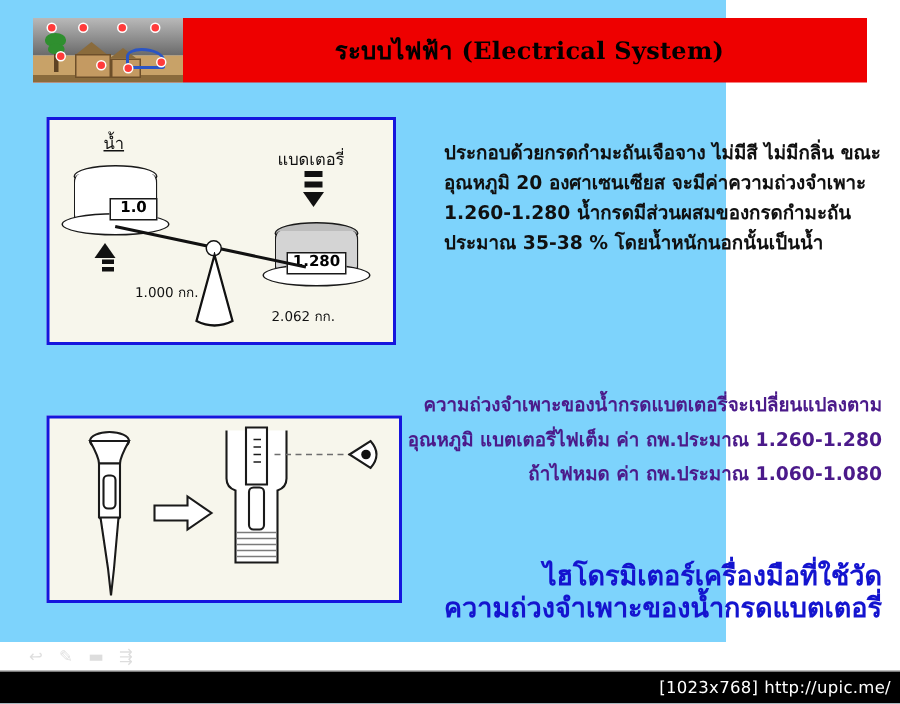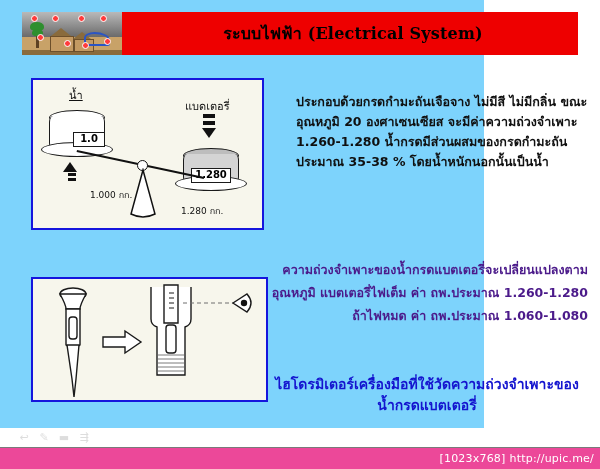--- a/index.html
+++ b/index.html
@@ -201,24 +201,24 @@
     left: 266px; top: 258px; width: 322px;
     color: #4b1a8a;
     font-size: 12.5px;
     line-height: 23px;
     font-weight: bold;
     text-align: right;
   }
   #txt-para3 {
     left: 266px; top: 374px; width: 322px;
     color: #1414cf;
-    font-size: 14px;
+    font-size: 18px;
     line-height: 21px;
     font-weight: bold;
-    text-align: center;
+    text-align: right;
   }
 
   
   #toolbar {
     position: absolute;
     left: 0; top: 428px;
     width: 600px; height: 20px;
     background: #ffffff;
     border-bottom: 1px solid #7a7a7a;
     display: flex;
@@ -233,21 +233,21 @@
     position: relative;
     color: #333;
     font-size: 11px;
     line-height: 12px;
     text-align: center;
   }
   #statusbar {
     position: absolute;
     left: 0; top: 448px;
     width: 600px; height: 21px;
-    background: #ec4899;
+    background: #000000;
     color: #ffffff;
     font-family: "DejaVu Sans", "Liberation Sans", sans-serif;
     font-size: 11px;
     display: flex;
     align-items: center;
     justify-content: flex-end;
     padding-right: 6px;
     box-sizing: border-box;
     letter-spacing: .2px;
   }
@@ -307,21 +307,21 @@
     <div class="dgm-label" style="left:16px; top:108px;margin-left:41px;">1.000 กก.</div>
 
     <div class="ellipse" style="left:150px; top:68px; width:54px; height:13px; background:#bdbdbd;"></div>
     <div class="beaker-body" style="left:150px; top:74px; width:54px; height:28px; border-top:none; background:#d4d4d4;"></div>
     <div class="ellipse" style="left:142px; top:96px; width:70px; height:13px;"></div>
     <div class="val-box" style="left:158px; top:88px; width:38px; height:13px;">1.280</div>
 
     <div class="arrow-stem" style="left:170px; top:34px; width:12px; height:4px;"></div>
     <div class="arrow-stem" style="left:170px; top:41px; width:12px; height:4px;"></div>
     <div class="fat-arrow-down" style="left:169px; top:48px;"></div>
-    <div class="dgm-label" style="left:148px; top:124px;">1.280 กก.</div>
+    <div class="dgm-label" style="left:148px; top:124px;">2.062 กก.</div>
 
     <div style="position:absolute; left:44px; top:70px; width:130px; height:2px; background:#111; transform:rotate(12deg); transform-origin:0 0;"></div>
     <div style="position:absolute; left:104px; top:80px; width:9px; height:9px; border:1.5px solid #111; border-radius:50%; background:#fff;"></div>
     <div style="position:absolute; left:96px; top:88px; width:0; height:0; border-left:14px solid transparent; border-right:14px solid transparent; border-bottom:48px solid transparent; box-sizing:border-box;">
       <svg width="28" height="52" style="position:absolute; left:-14px; top:0;">
         <path d="M14 2 L2 46 Q14 52 26 46 Z" fill="#ffffff" stroke="#111111" stroke-width="1.5"></path>
       </svg>
     </div>
   </div>
 

